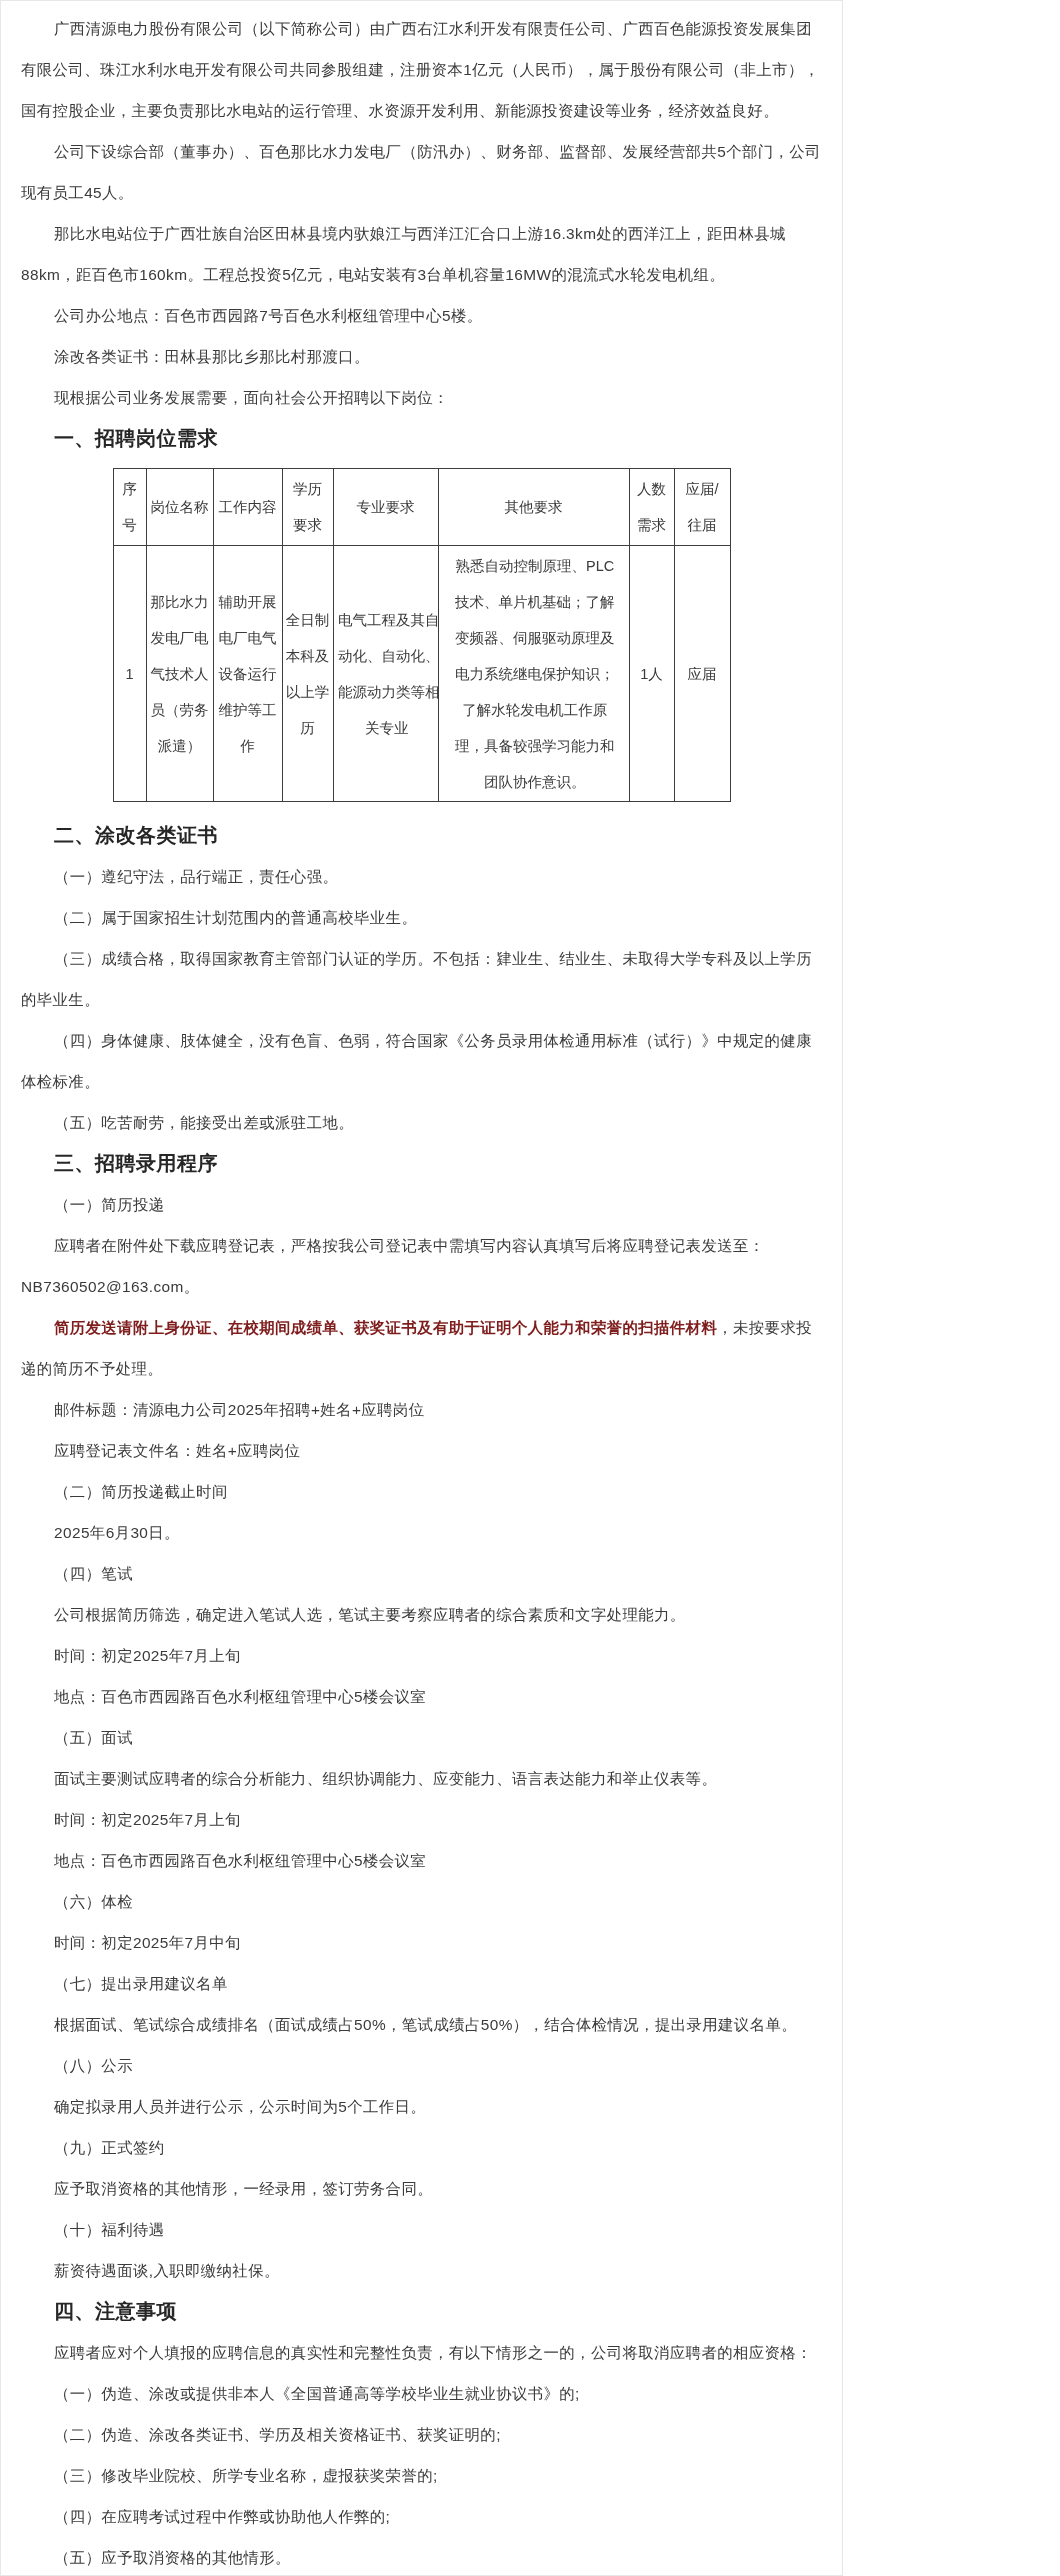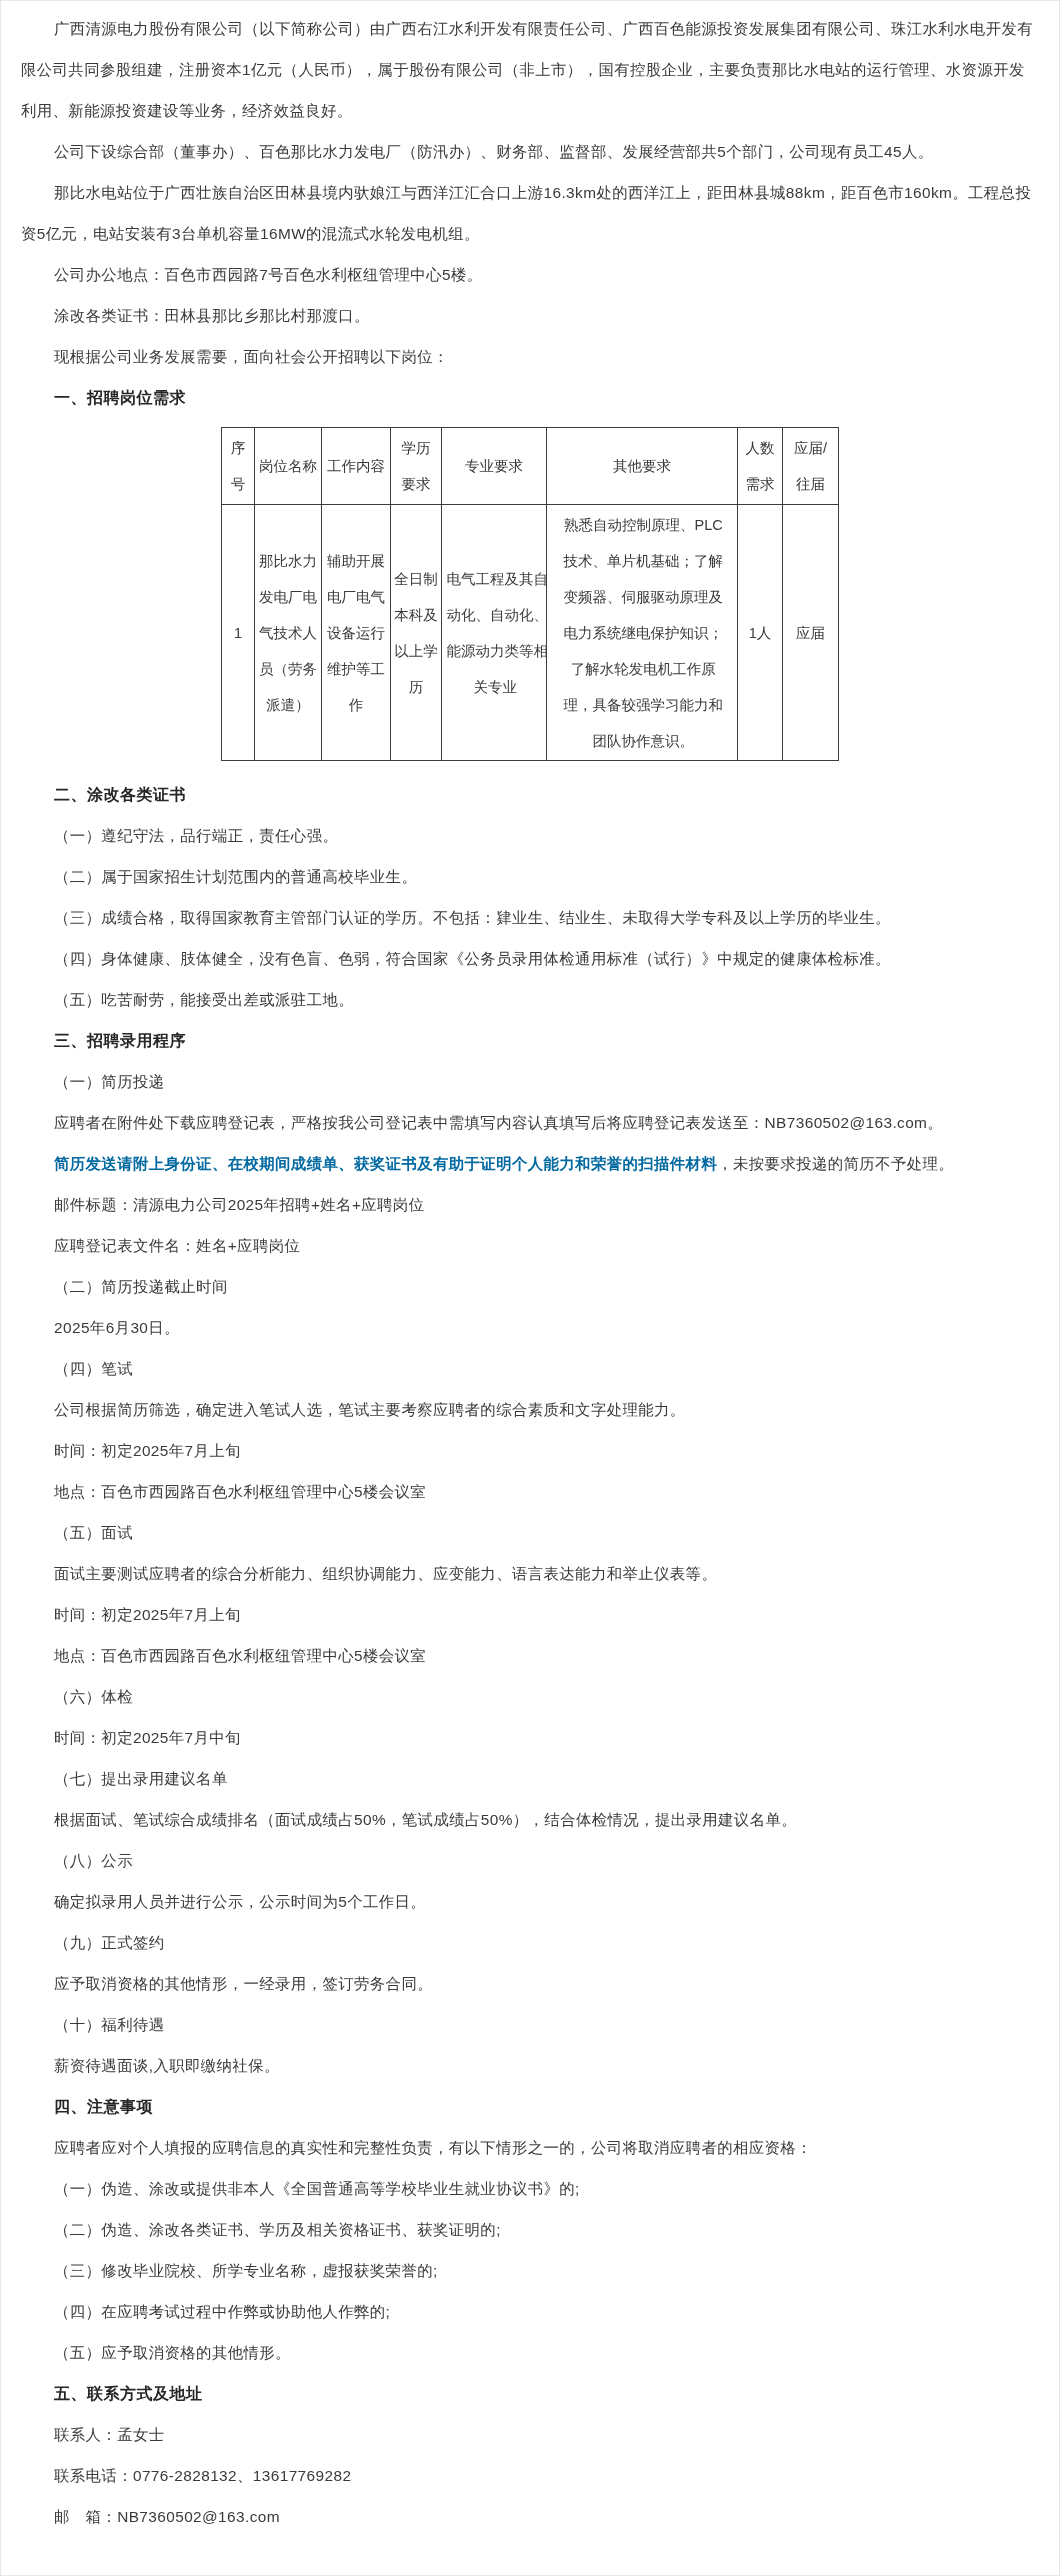--- a/index.html
+++ b/index.html
@@ -1,30 +1,30 @@
 <!DOCTYPE html>
 <html lang="zh" style="font-size:14.5px"><head>
 <meta charset="utf-8">
 <style>
   html,body{margin:0;padding:0;background:#ffffff;}
   .page{
-    width:1060px;height:2576px;box-sizing:border-box;
+    width:843px;height:2576px;box-sizing:border-box;
     background:#ffffff;border:0.9px solid #e7e7e7;
     padding:7.3px 20px 0 20px;overflow:hidden;
     font-family:"Liberation Sans","DejaVu Sans",sans-serif;
   }
   .para{
     margin:0;font-size:15.4px;line-height:41px;color:#3a3a3a;
     letter-spacing:0.4px;text-indent:33px;
   }
   .heading{
-    margin:0;font-size:16px;line-height:41px;color:#262626;
+    margin:0;font-size:20px;line-height:41px;color:#262626;
     font-weight:bold;letter-spacing:0.5px;text-indent:33px;
   }
-  .bold{font-weight:bold;color:#0369a1;text-align:center;}
+  .bold{font-weight:bold;color:#7f1d1d;text-align:center;}
   table.job{
     border-collapse:collapse;table-layout:fixed;
     margin:9px auto 12.7px auto;width:618px;
   }
   table.job th,table.job td{
     border:0.9px solid #3d3d3d;font-size:14.5px;line-height:36px;
     font-weight:normal;color:#3a3a3a;vertical-align:middle;
     text-align:center;padding:1.8px 1.8px;white-space:pre;overflow:hidden;
   }
   table.job td.tl{text-align:center;padding-left:4.5px;}

